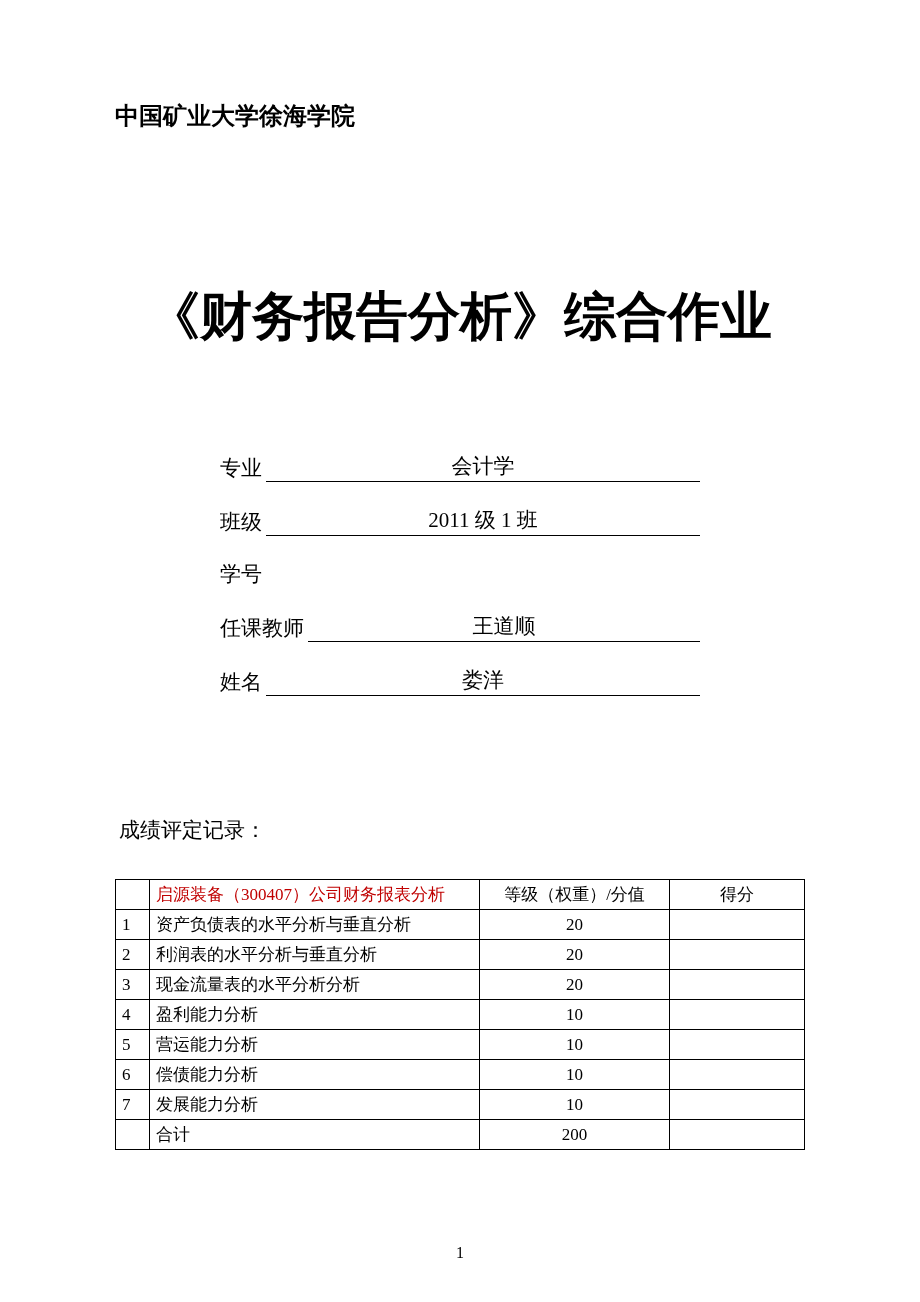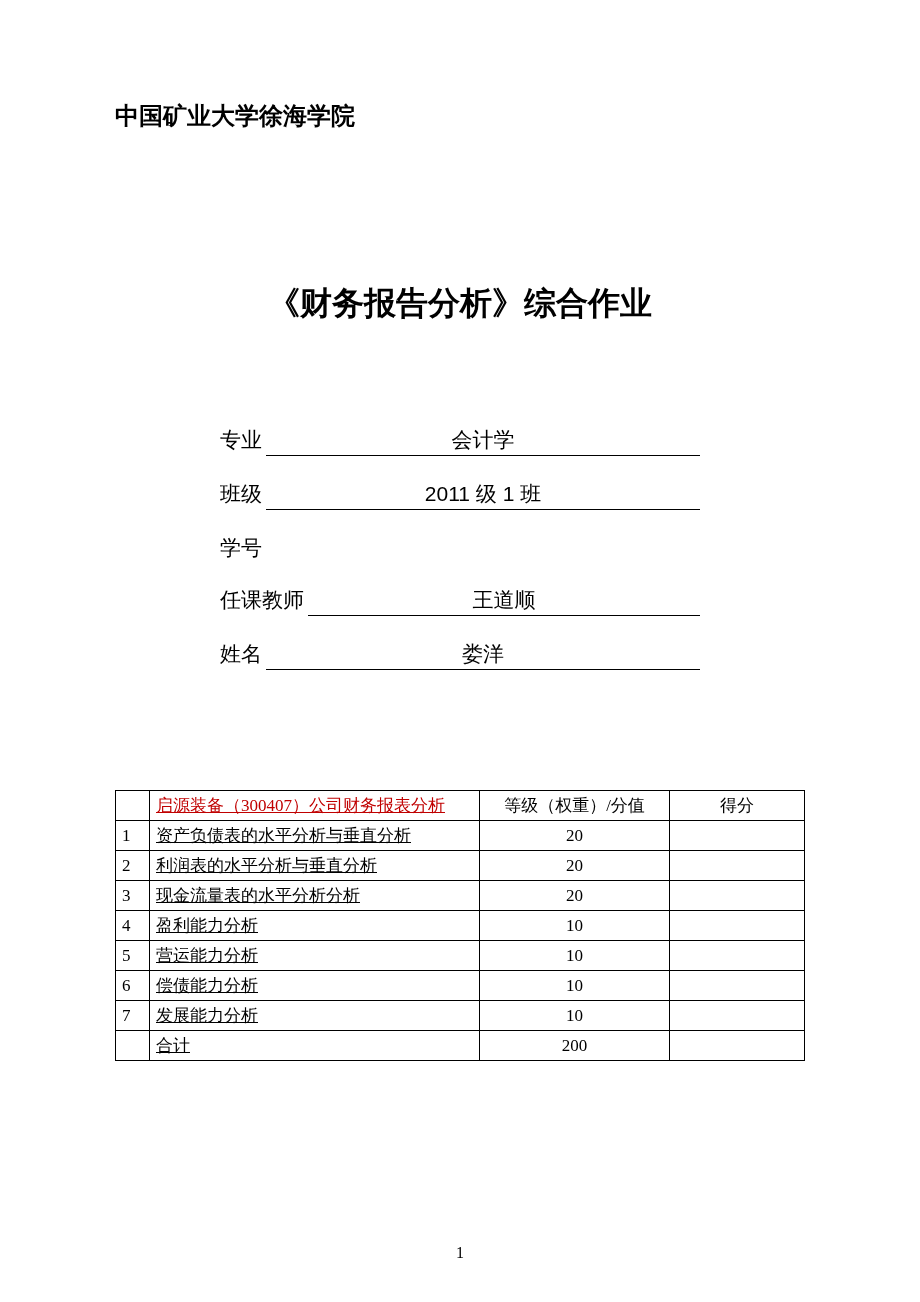--- a/index.html
+++ b/index.html
@@ -20,35 +20,35 @@
     }
     .university {
       text-align: left;
       font-size: 24px;
       font-weight: bold;
       font-family: "SimHei", "黑体", sans-serif;
       margin-bottom: 150px;
     }
     .title {
       text-align: center;
-      font-size: 32px;
+      font-size: 52px;
       font-weight: bold;
       font-family: "SimSun", "宋体", serif;
       margin-bottom: 100px;
     }
     .info-block {
       width: 480px;
       margin: 0 auto 120px auto;
     }
     .info-row {
       display: flex;
-      align-items: flex-start;
+      align-items: flex-end;
       font-size: 21px;
       margin-bottom: 24px;
-      font-family: Liberation Sans, sans-serif;
+      font-family: Liberation Serif, serif;
     }
     .info-label {
       flex-shrink: 0;
     }
     .info-value-wrap {
       flex: 1;
       border-bottom: 1.5px solid #000;
       text-align: center;
       padding: 0 4px 1px 4px;
       margin-left: 4px;
@@ -78,21 +78,20 @@
     table.grade th {
       text-align: center;
     }
     table.grade .col-idx {
       width: 34px;
       text-align: left;
     }
     table.grade .col-item {
       width: 330px;
       text-align: left;
-      text-decoration: underline;
     }
     table.grade .col-weight {
       width: 190px;
       text-align: center;
     }
     table.grade .col-score {
       width: auto;
       text-align: center;
     }
     .header-red {
@@ -132,20 +131,21 @@
     <div class="info-row">
       <span class="info-label">任课教师</span>
       <span class="info-value-wrap"><span class="info-value">王道顺</span></span>
     </div>
     <div class="info-row">
       <span class="info-label">姓名</span>
       <span class="info-value-wrap"><span class="info-value">娄洋</span></span>
     </div>
   </div>
 
+  <div class="grading-title">成绩评定记录：</div>
 
   <table class="grade">
     <thead>
       <tr>
         <th class="col-idx"></th>
         <th class="col-item header-red">启源装备（300407）公司财务报表分析</th>
         <th class="col-weight">等级（权重）/分值</th>
         <th class="col-score">得分</th>
       </tr>
     </thead>

